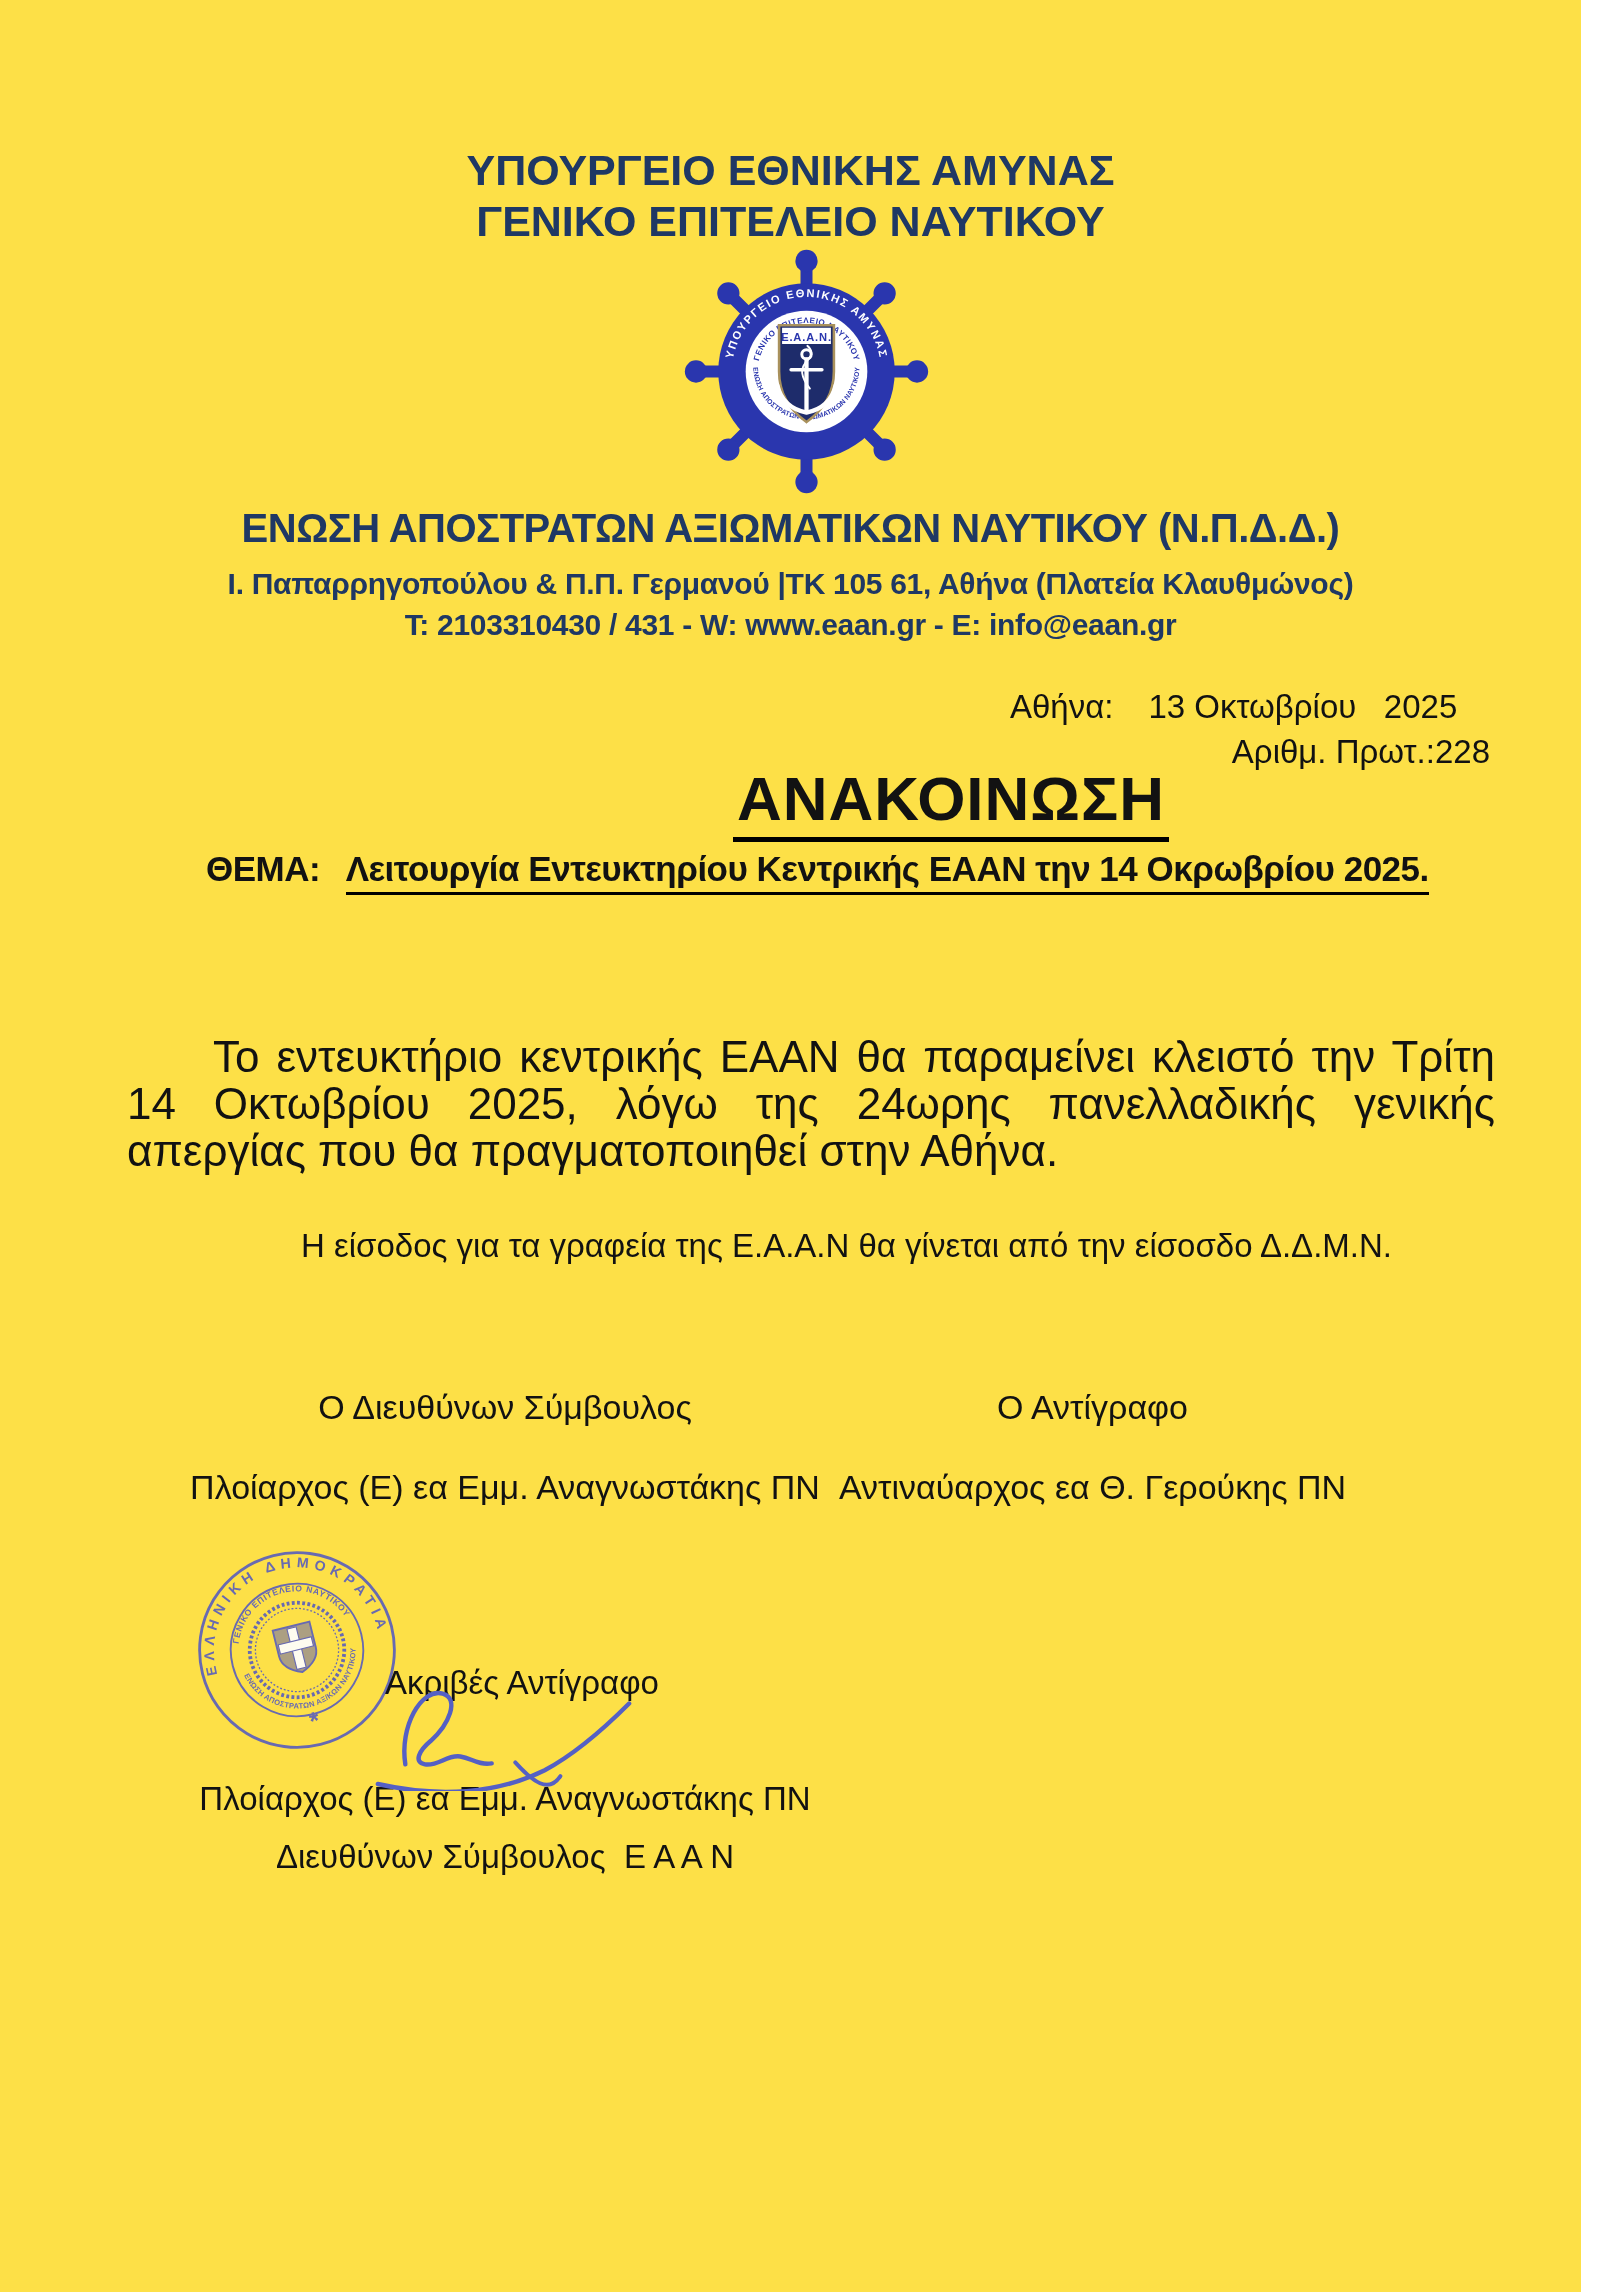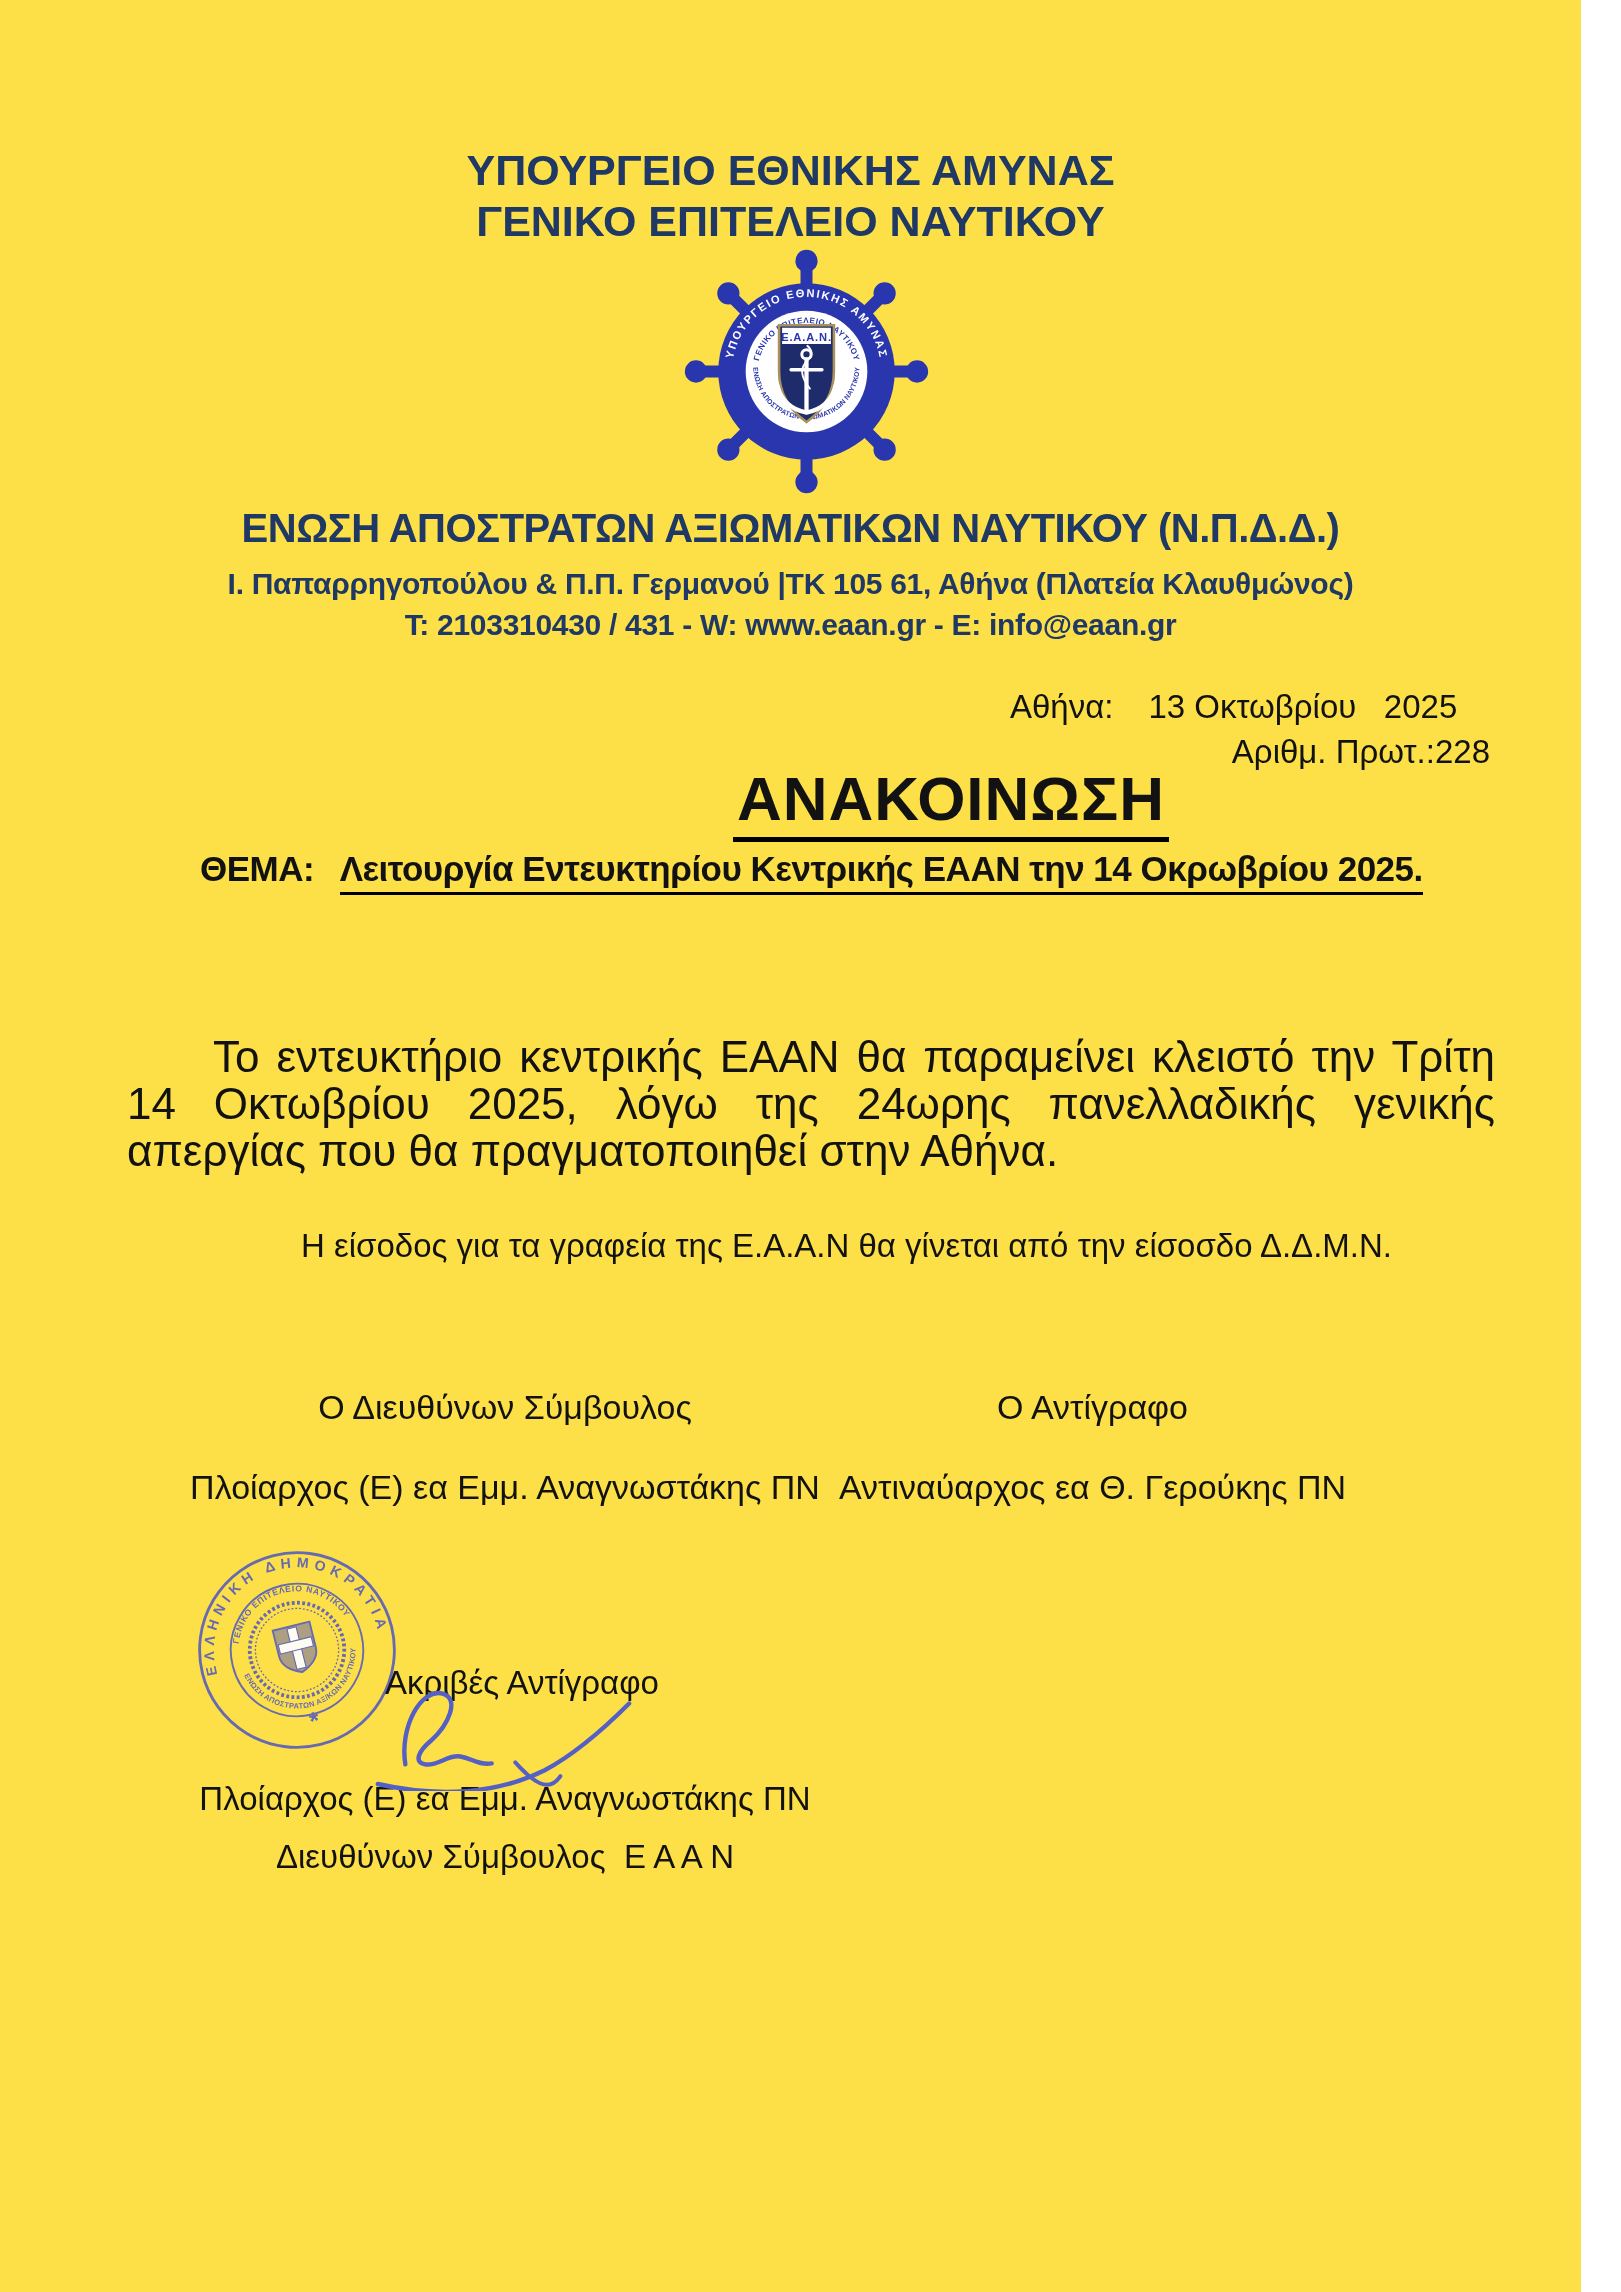--- a/index.html
+++ b/index.html
@@ -33,21 +33,21 @@
   .emblem-wrap svg{display:block;width:100%;height:100%;}
 
   .meta-block{left:1010px;top:684px;width:480px;font-size:33px;line-height:45px;}
   .meta-line1{display:block;}
   .meta-line2{display:block;text-align:right;}
   .meta-date{margin-left:35px;}
 
   .doc-title{left:733px;top:763px;font-size:62px;font-weight:bold;letter-spacing:1px;
     border-bottom:5.9px solid #000;padding:0 3.9px 2.9px 3.9px;display:inline-block;}
 
-  .subject-line{left:200px;top:849px;font-size:35px;font-weight:bold;letter-spacing:-0.5px;}
+  .subject-line{left:206px;top:849px;font-size:35px;font-weight:bold;letter-spacing:-0.5px;}
   .subject-text{margin-left:25.5px;border-bottom:3.9px solid #000;padding-bottom:3.9px;}
 
   .para1{left:127px;top:1033px;width:1368px;font-size:44px;line-height:47px;
     text-align:justify;text-indent:86px;}
   .para2{left:127px;top:1227px;width:1376px;font-size:33px;text-indent:174px;}
 
   .sig-col{top:1388px;text-align:center;font-size:34px;}
   .sig-col-left{left:162px;width:686px;}
   .sig-col-right{left:833px;width:519px;}
   .sig-title{display:block;}

